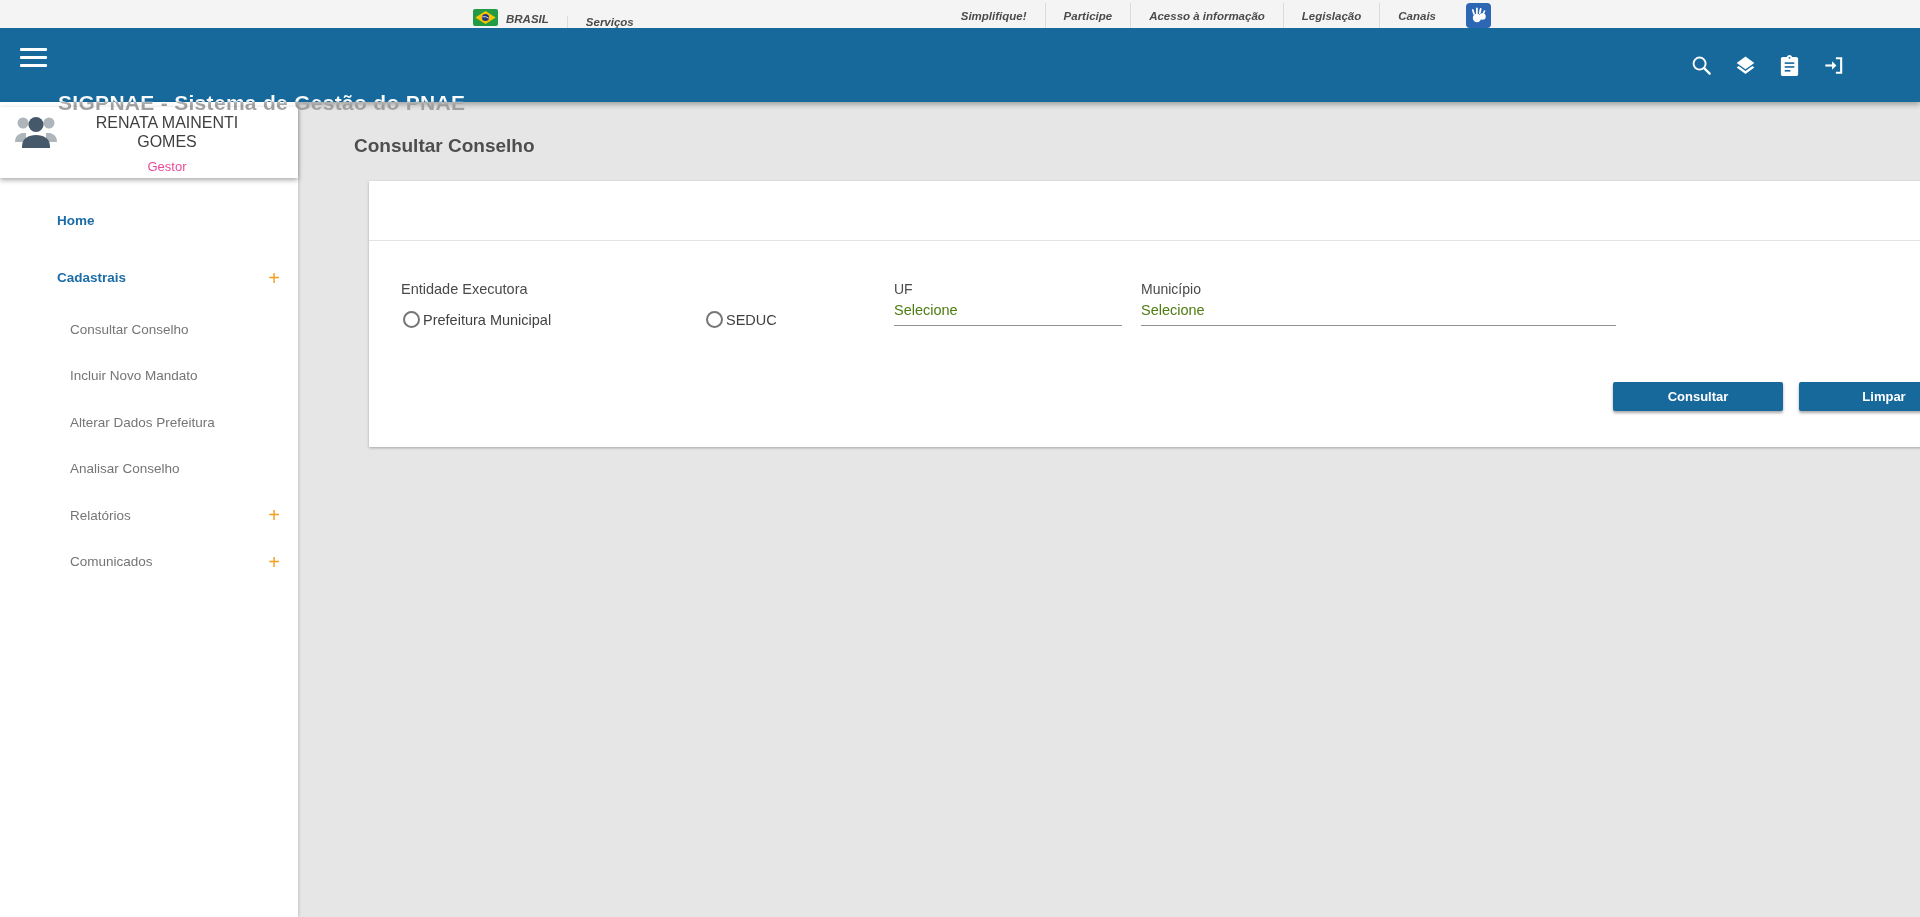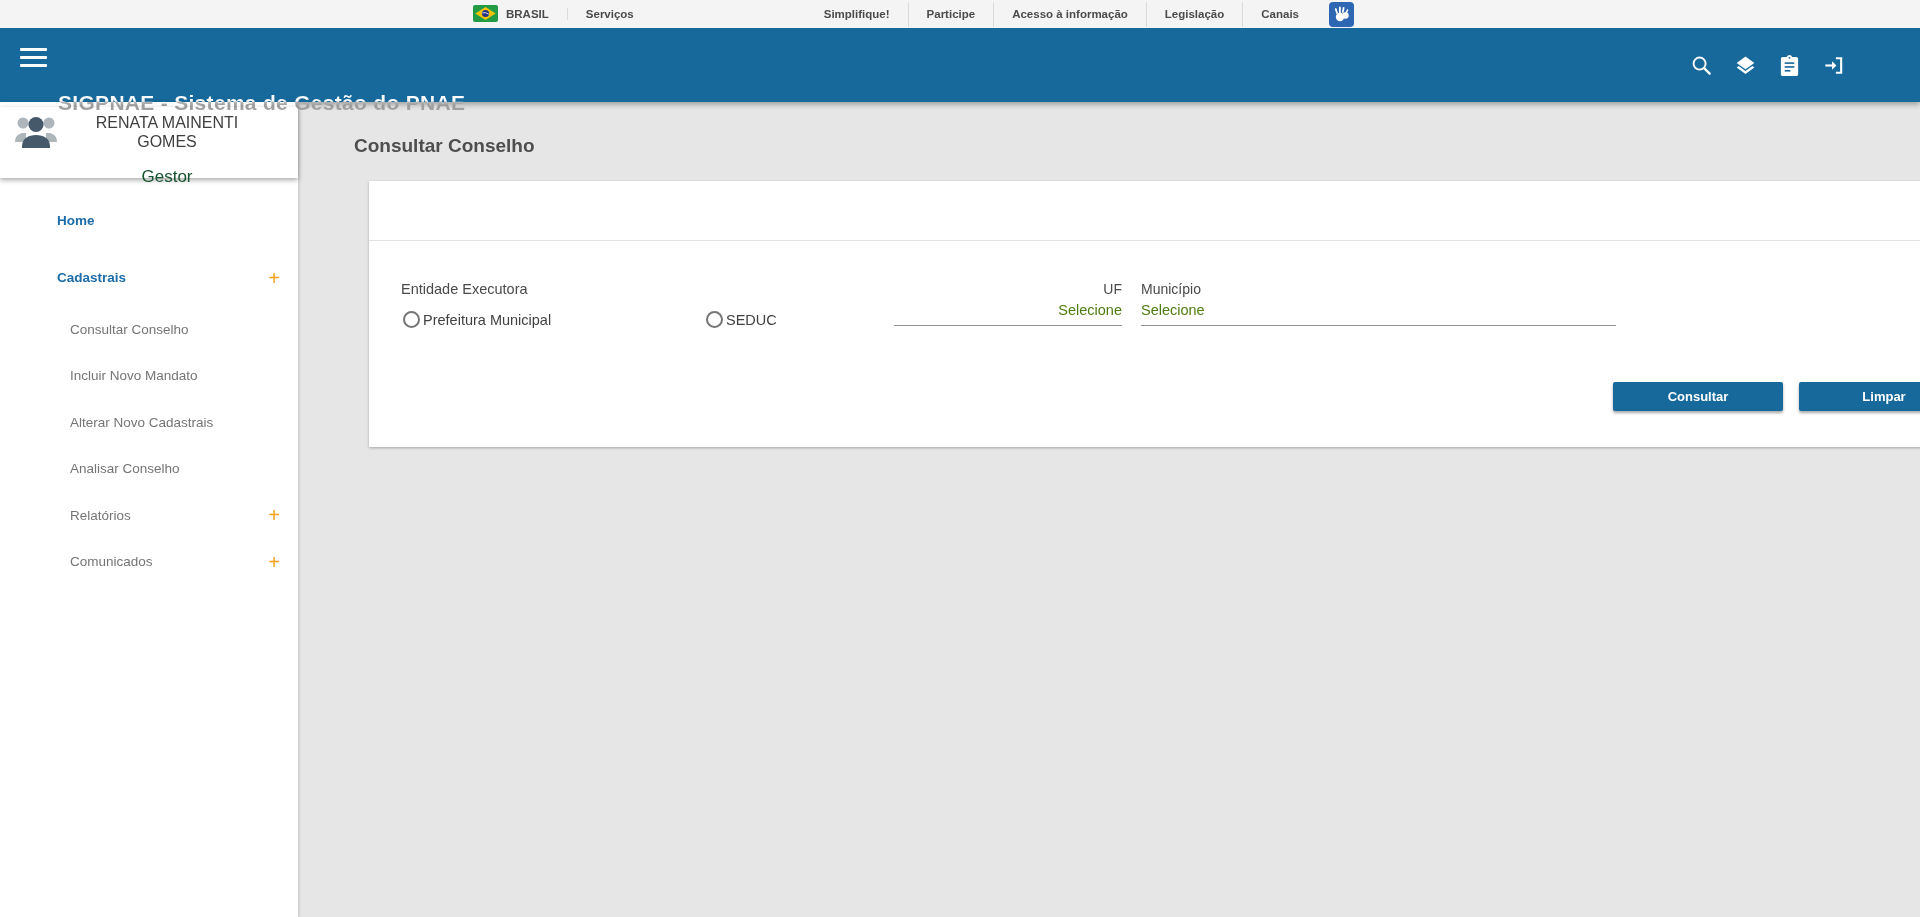--- a/index.html
+++ b/index.html
@@ -13,21 +13,21 @@
   }
 
   
   .gov-bar {
     position:absolute; top:0; left:0; right:0; height:28px;
     background:#F4F4F4;
     display:flex; align-items:stretch;
     font-size:11.5px; font-weight:700; color:#4B4B4B;
     z-index:10;
   }
-  .gov-inner { margin-left:473px; width:881px; display:flex; align-items:center; }
+  .gov-inner { margin-left:473px; width:1018px; display:flex; align-items:flex-end;font-style:italic; }
   .gov-item { display:flex; align-items:center; padding:0 18px; border-left:1px solid #DBDBDB; cursor:pointer; }
   .gov-item:first-child { border-left:none; padding-left:0; }
   .gov-brand { display:flex; align-items:center; gap:8px; }
   .gov-right { margin-left:auto; display:flex; align-items:stretch; }
   .vlibras { display:flex; align-items:center; margin-left:12px; cursor:pointer; }
 
   
   .app-header {
     position:absolute; top:28px; left:0; right:0; height:74px;
     background:#17699B;
@@ -55,21 +55,21 @@
   }
   .user-panel {
     position:absolute; top:5px; left:0; width:298px; height:71px;
     background:#fff;
     box-shadow:0 2px 5px rgba(0,0,0,.35);
     z-index:9;
   }
   .avatar { position:absolute; left:13px; top:5px; }
   .user-info { position:absolute; left:66px; right:30px; top:6px; text-align:center; }
   .user-name { width:175px; margin:0 auto; font-size:16px; line-height:19px; color:#3F3F3F; }
-  .user-role { margin-top:16px; font-size:17px; color:#14532d; }
+  .user-role { margin-top:8px; font-size:13px; color:#ec4899; }
 
   .menu { position:absolute; top:76px; left:0; right:0; padding-top:14px;margin-left:32px; }
   .menu-item { display:flex; align-items:center; padding:0 18px 0 25px; cursor:pointer; }
   .menu-top { height:57px; font-size:13.5px; font-weight:700; color:#1B6CA8; }
   .menu-sub { height:46.5px; padding-left:38px; font-size:13.5px; font-weight:400; color:#757575; }
   .toggle { margin-left:auto; color:#F5A01E; font-size:20px; font-weight:400; line-height:1; }
 
   
   .content { position:absolute; left:298px; top:102px; right:0; bottom:0; background:#E6E6E6; }
   .page-title { position:absolute; left:56px; top:33px; font-size:19px; font-weight:700; color:#4E4E4E; }
@@ -83,21 +83,21 @@
   .radio-opt { position:absolute; top:130px; display:flex; align-items:center; cursor:pointer; }
   .radio-opt-1 { left:34px; }
   .radio-opt-2 { left:337px; }
   .radio-circle {
     width:17px; height:17px; border:2px solid #767676; border-radius:50%;
     background:#fff; flex:0 0 auto; margin-right:3px;
   }
   .radio-label { font-size:14.5px; color:#424242; }
 
   .field { position:absolute; top:100px; }
-  .field-uf { left:525px; width:228px;text-align:right; }
+  .field-uf { left:525px; width:228px; }
   .field-mun { left:772px; width:475px; }
   .field-label { font-size:14px; color:#4A4A4A; }
   .field-value {
     margin-top:5px; padding-bottom:7px; font-size:14.5px; color:#4d7c0f;
     border-bottom:1px solid #919191; cursor:pointer;
   }
 
   .btn-row { position:absolute; right:57px; top:201px; display:flex; gap:16px; }
   .btn {
     width:170px; height:29px; background:#17699B; color:#fff;
@@ -228,21 +228,21 @@
       <span>Cadastrais</span>
       <span class="toggle">+</span>
     </div>
     <div class="menu-item menu-sub">
       <span>Consultar Conselho</span>
     </div>
     <div class="menu-item menu-sub">
       <span>Incluir Novo Mandato</span>
     </div>
     <div class="menu-item menu-sub">
-      <span>Alterar Novo Cadastrais</span>
+      <span>Alterar Dados Prefeitura</span>
     </div>
     <div class="menu-item menu-sub">
       <span>Analisar Conselho</span>
     </div>
     <div class="menu-item menu-sub">
       <span>Relatórios</span>
       <span class="toggle">+</span>
     </div>
     <div class="menu-item menu-sub">
       <span>Comunicados</span>

